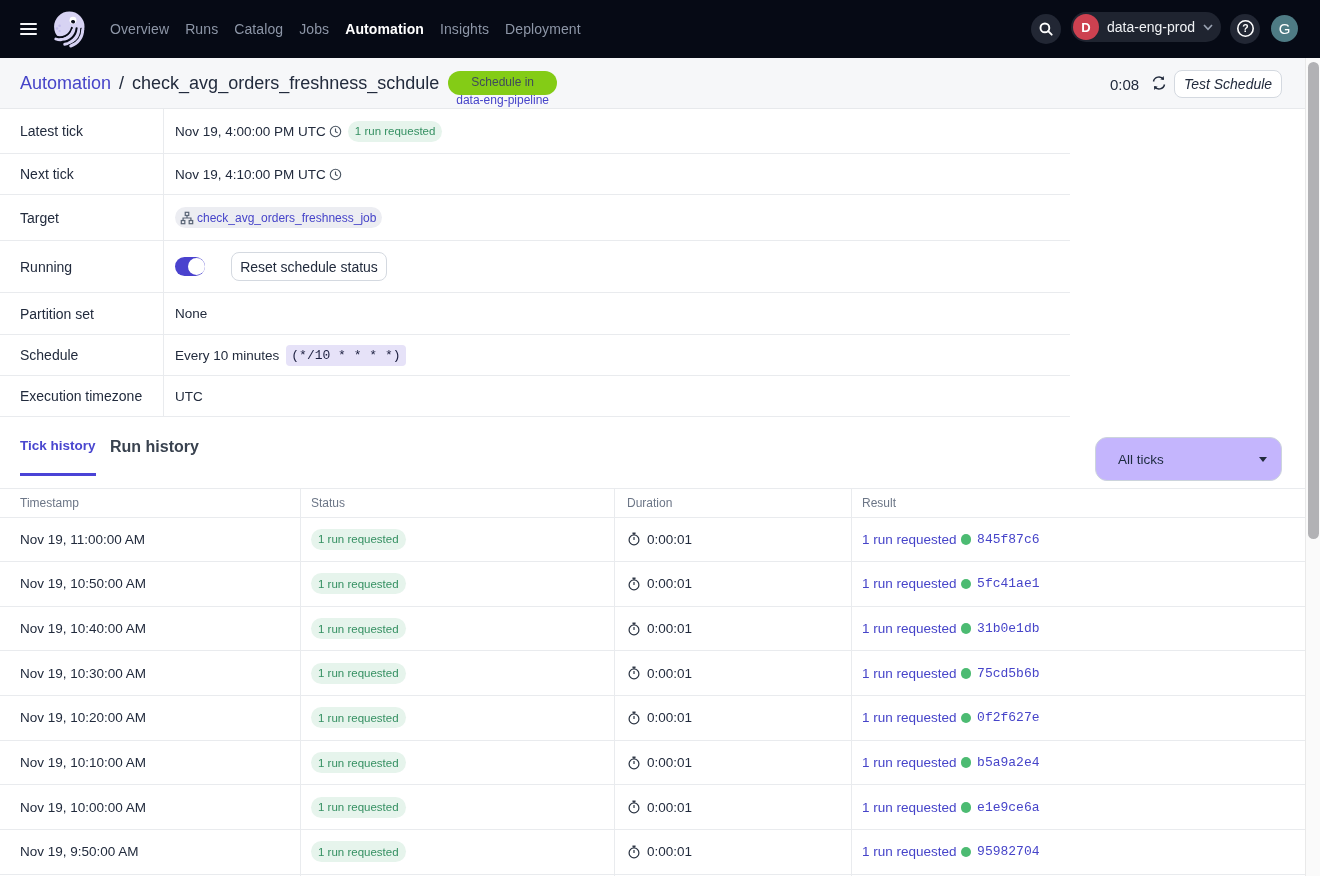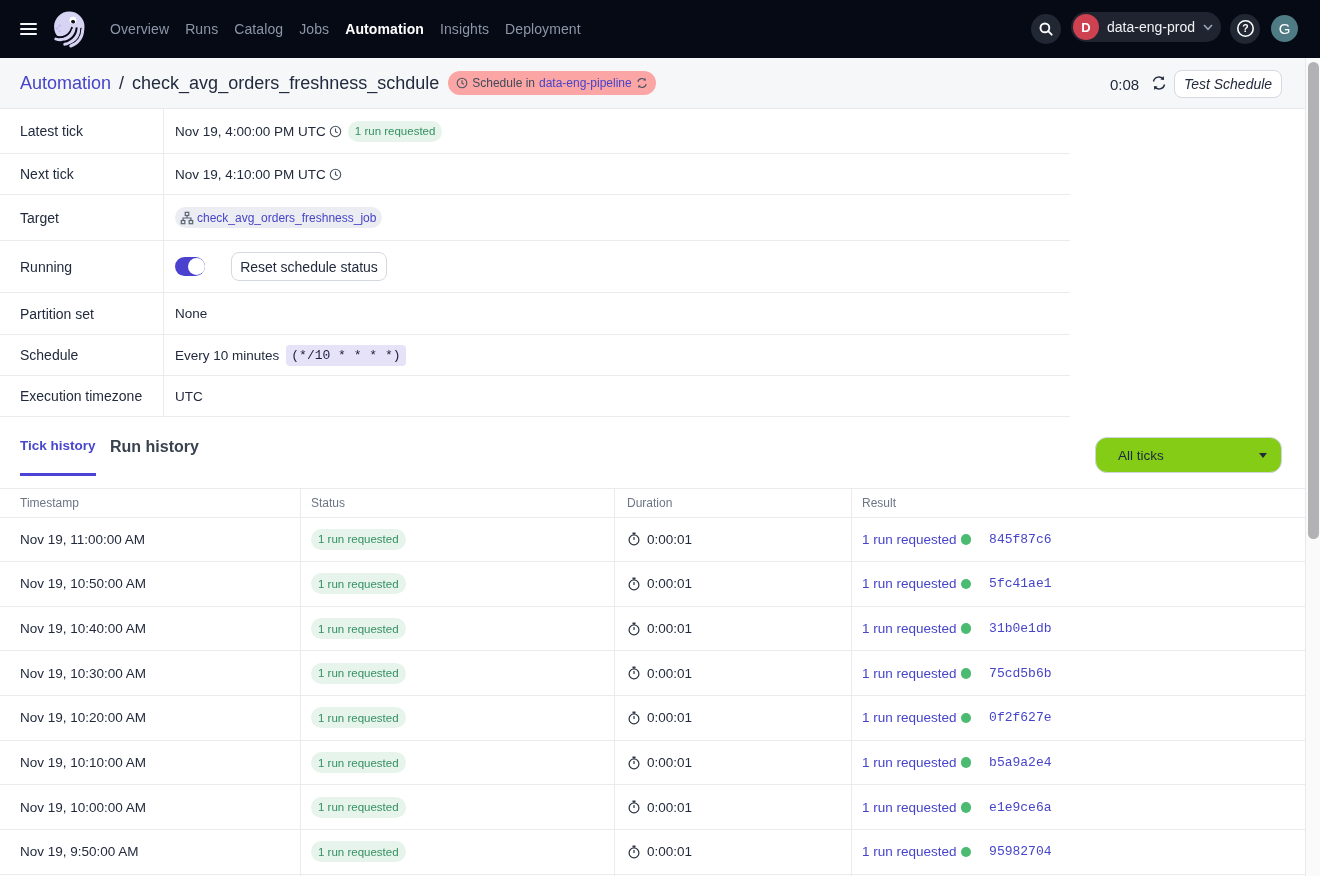--- a/index.html
+++ b/index.html
@@ -25,22 +25,22 @@
 .deppill .t { color:#f0f2f5; font-size:14px; margin:0 8px 0 8px; }
 .avatar { position:absolute; left:1271px; top:15px; width:27px; height:27px; border-radius:50%;
   background:#4e7b84; color:#fff; font-size:15px; font-weight:400;
   display:flex; align-items:center; justify-content:center; }
 
 .crumb { position:absolute; top:58px; left:0; width:1306px; height:51px; background:#f6f7f9;
   border-bottom:1px solid #e7e9ec; display:flex; align-items:center; padding-left:20px; }
 .crumb .a { color:#4644c9; font-size:18px; }
 .crumb .sep { color:#222b3d; font-size:18px; margin:0 8px; }
 .crumb .name { color:#222b3d; font-size:18px; font-weight:500; }
-.tagpill { height:24px; background:#fca5a5; border-radius:12px; display:flex; align-items:center;
-  padding:0 8px; margin-left:9px; font-size:12px; color:#3f4a5c; gap:4px; }
+.tagpill { height:24px; background:#84cc16; border-radius:12px; display:flex; align-items:center;
+  padding:0 8px; margin-left:9px; font-size:12px; color:#3f4a5c; gap:4px;flex-direction:column; }
 .tagpill .lnk { color:#4644c9; }
 .count { font-size:15px; color:#222b3d; }
 .btn { background:#fff; border:1px solid #d4d9e0; border-radius:8px; color:#222b3d;
   font-size:14px; font-weight:500; display:flex; align-items:center; justify-content:center;
   font-family:"Liberation Sans", sans-serif; }
 .testbtn { position:absolute; left:1174px; top:70px; width:108px; height:28px;font-style:italic; }
 
 .meta { position:absolute; top:109px; left:0; width:1070px; }
 .mrow { display:flex; border-bottom:1px solid #e9ebee; }
 .mlabel { width:164px; border-right:1px solid #e9ebee; padding:0 0 0 20px; display:flex; align-items:center;
@@ -53,37 +53,37 @@
 .jobpill .jt { color:#4644c9; font-size:12px; }
 .toggle { width:30px; height:19px; border-radius:9.5px; background:#4a42ce; position:relative; }
 .toggle .knob { position:absolute; right:0.5px; top:1px; width:17px; height:17px; border-radius:50%; background:#fff; }
 .codetag { background:#e6e2f8; color:#1d2040; font-family:"Liberation Mono", monospace;
   font-size:13px; height:21px; display:flex; align-items:center; padding:0 5px; border-radius:4px; }
 
 .tabs { position:absolute; top:416px; left:0; width:1306px; height:72px; }
 .tab1 { position:absolute; left:20px; top:22px; font-size:13.5px; font-weight:700; color:#4946cf; }
 .tab2 { position:absolute; left:110px; top:22px; font-size:16px; font-weight:700; color:#39424f; }
 .tabline { position:absolute; left:20px; top:57px; width:76px; height:3px; background:#4a43d6; }
-.allticks { position:absolute; left:1095px; top:21px; width:187px; height:36px; border:1px solid #ccd4dc;
-  border-radius:12px; background:#84cc16; display:flex; align-items:center; padding:0 14px 0 22px;
+.allticks { position:absolute; left:1095px; top:21px; width:187px; height:44px; border:1px solid #ccd4dc;
+  border-radius:12px; background:#c4b5fd; display:flex; align-items:center; padding:0 14px 0 22px;
   font-size:13.5px; color:#1c2a3e; }
 .caret { margin-left:auto; width:0; height:0; border-left:4.5px solid transparent;
   border-right:4.5px solid transparent; border-top:5px solid #222b3d; }
 
 .ttable { position:absolute; top:488px; left:0; width:1306px; }
 .thead { display:flex; height:29.5px; border-top:1px solid #e9ebee; border-bottom:1px solid #e9ebee;
   font-size:12px; color:#6c7687; }
 .trow { display:flex; height:44.66px; border-bottom:1px solid #e9ebee; font-size:13.5px; color:#222b3d; }
 .c1 { width:301px; border-right:1px solid #e9ebee; padding-left:20px; display:flex; align-items:center; flex:none; }
 .c2 { width:314px; border-right:1px solid #e9ebee; padding-left:10px; display:flex; align-items:center; flex:none; }
 .c3 { width:237px; border-right:1px solid #e9ebee; padding-left:12px; display:flex; align-items:center; flex:none; }
 .c4 { flex:1; padding-left:10px; display:flex; align-items:center; }
 .rlink { color:#4644c9; }
 .dot { width:10.5px; height:10.5px; border-radius:50%; background:#4cbb72; margin:0 6px 0 4px; }
-.hash { color:#4644c9; font-family:"Liberation Mono", monospace; font-size:13px;margin-left:12px; }
+.hash { color:#4644c9; font-family:"Liberation Mono", monospace; font-size:13px; }
 .dur { margin-left:6px; }
 
 .sbtrack { position:absolute; left:1306px; top:58px; width:14px; height:818px; background:#fafafa; }
 .sbline { position:absolute; left:1305px; top:58px; width:1px; height:818px; background:#e9e9e9; }
 .sbthumb { position:absolute; left:1307.5px; top:62px; width:11px; height:477px; background:#b2b2b5; border-radius:5.5px; }
 svg { display:block; }
 </style>
 </head>
 <body>
 

